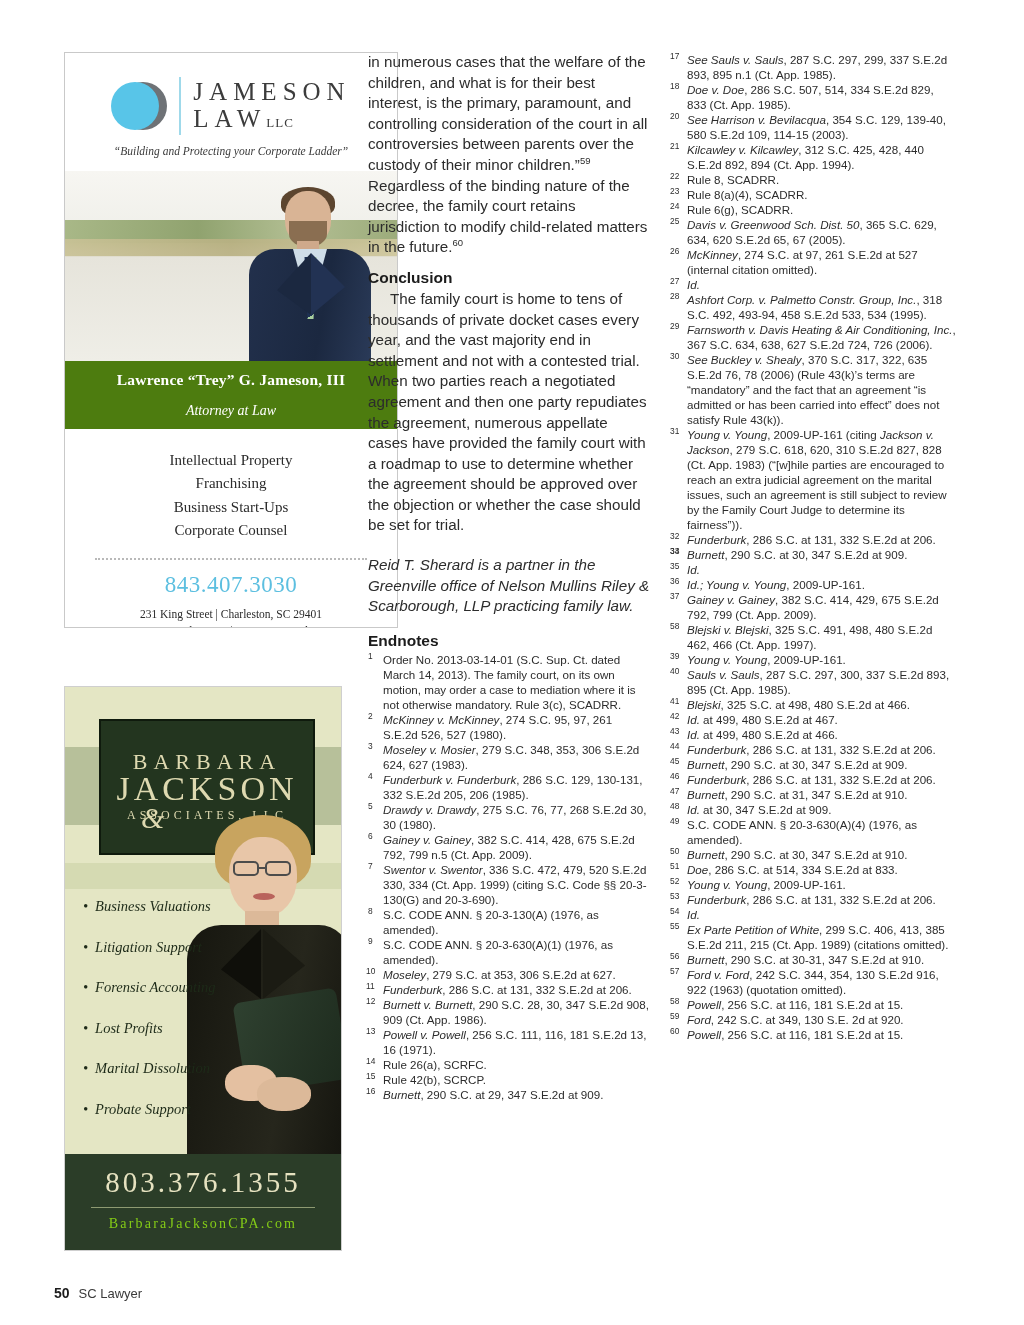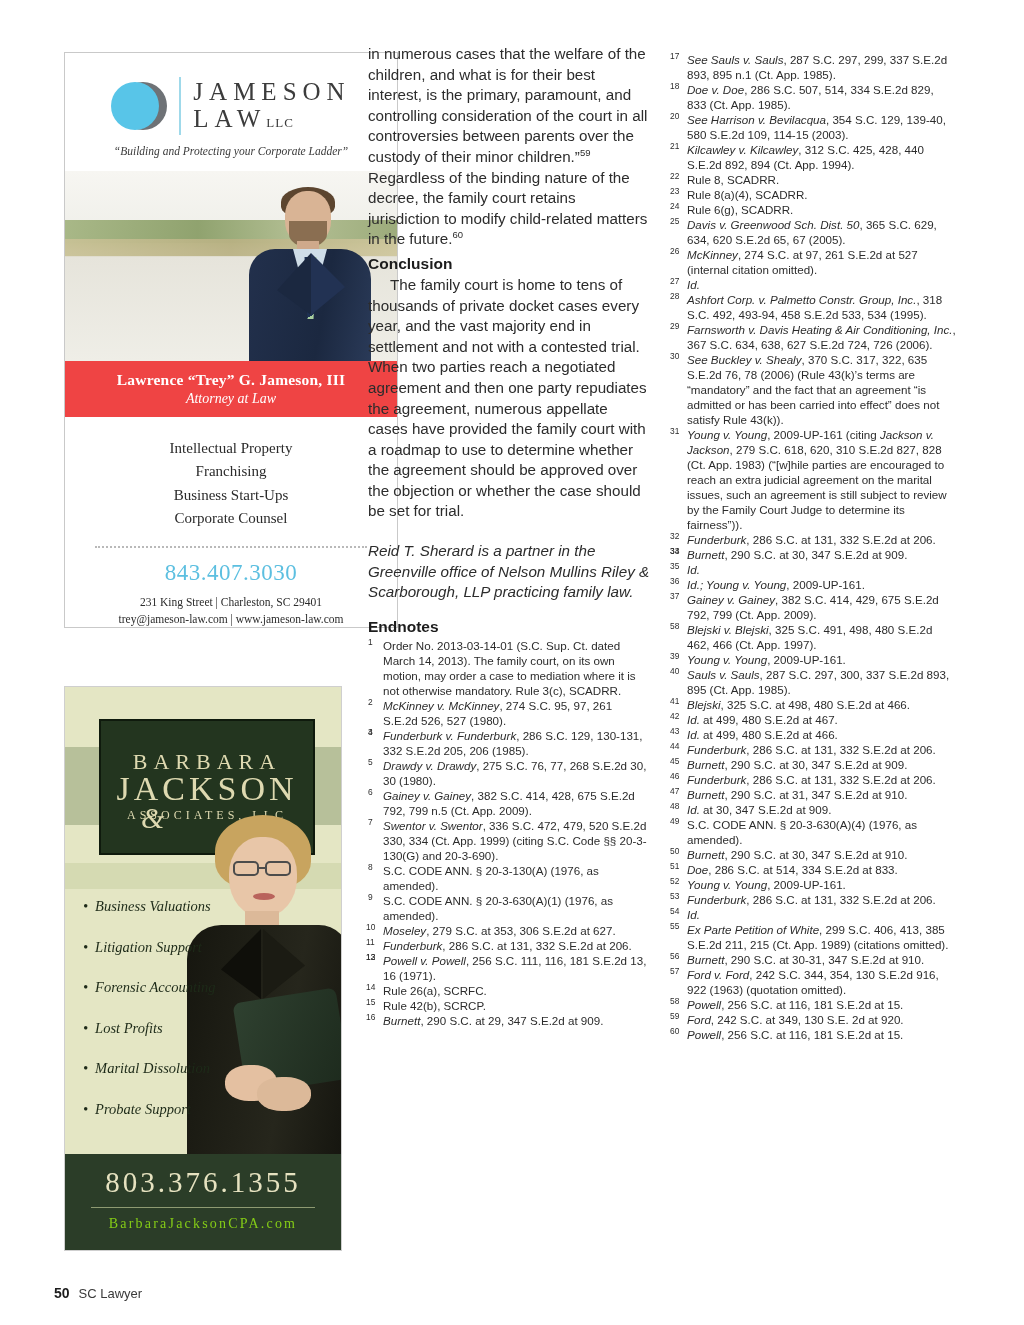--- a/index.html
+++ b/index.html
@@ -72,25 +72,25 @@
   .jl-man .shirt { position:absolute; left:48px; top:58px; width:34px; height:48px;
     background:#cfdde8; clip-path:polygon(0 0,100% 0,62% 100%,38% 100%); }
   .jl-man .tie { position:absolute; left:58px; top:66px; width:15px; height:62px;
     background:repeating-linear-gradient(150deg,#1e3154 0 5px,#a8cf9f 5px 10px);
     clip-path:polygon(10% 0,90% 0,70% 100%,30% 100%); }
   .jl-man .lapelL { position:absolute; left:32px; top:62px; width:34px; height:62px;
     background:#1b2840; clip-path:polygon(100% 0,100% 100%,0 60%); }
   .jl-man .lapelR { position:absolute; left:66px; top:62px; width:34px; height:62px;
     background:#223253; clip-path:polygon(0 0,0 100%,100% 55%); }
 
-  .jl-namebar { background:#ef4444; color:#ffffff; text-align:center; padding:10px 6px 10px; }
+  .jl-namebar { background:#4d7c0f; color:#ffffff; text-align:center; padding:10px 6px 10px; }
   .jl-namebar .nm {
     font-family:"Liberation Serif", serif; font-weight:bold; font-size:15.5px; letter-spacing:.2px;
   }
-  .jl-namebar .ti { font-family:"Liberation Serif", serif; font-style:italic; font-size:14px; margin-top:2px;text-align:center; }
+  .jl-namebar .ti { font-family:"Liberation Serif", serif; font-style:italic; font-size:14px; margin-top:14px;text-align:center; }
 
   .jl-services { text-align:center; padding:20px 10px 2px; font-family:"Liberation Serif", serif;
     font-size:15px; line-height:1.55; color:#2b2b2b; }
   .jl-dots { border-top:2px dotted #b9b9b9; margin:14px 30px 12px; height:0; }
   .jl-phone { text-align:center; font-family:"Liberation Serif", serif; font-size:23px;
     color:#5cbfe0; letter-spacing:.5px; }
   .jl-addr { text-align:center; font-family:"Liberation Serif", serif; font-size:11.5px;
     color:#2b2b2b; margin-top:8px; line-height:1.5; }
 
   
@@ -149,28 +149,28 @@
   .bj-bullets li::before { content:"\2022"; margin-right:7px; }
   .bj-bullets ul { margin:0; padding:0; }
 
   .bj-footer { position:absolute; left:0; right:0; bottom:0; height:96px;
     background:#2b3d28; color:#e6e2c0; text-align:center; padding-top:12px; }
   .bj-phone { font-family:"Liberation Serif", serif; font-size:29px; letter-spacing:3px; }
   .bj-rule { border-top:1px solid #8e9a72; margin:8px 26px 8px; }
   .bj-site { font-family:"Liberation Serif", serif; font-size:14px; letter-spacing:2.2px; color:#84cc16; }
 
   
-  .col-main { position:absolute; left:368px; top:44px; width:282px; }
+  .col-main { position:absolute; left:368px; top:52px; width:282px; }
   .col-main p.body {
     margin:0 0 0 0; font-family:"Liberation Sans", sans-serif;
     font-size:15.2px; line-height:1.355; color:#2c2c2c; text-align:left;
   }
   .col-main p.body.indent { text-indent:22px; }
   .col-main h3 {
-    margin:5px 0 2px 0; font-family:"Liberation Sans", sans-serif;
+    margin:11px 0 2px 0; font-family:"Liberation Sans", sans-serif;
     font-size:15.5px; font-weight:bold; color:#1c1c1c;
   }
   .bio {
     margin-top:19px; font-family:"Liberation Sans", sans-serif; font-style:italic;
     font-size:15.2px; line-height:1.355; color:#2c2c2c;
   }
   sup { font-size:9.5px; vertical-align:super; line-height:0; }
 
   
   .notes { font-family:"Liberation Sans", sans-serif; font-size:11.6px; line-height:1.295; color:#2c2c2c; }
@@ -304,30 +304,30 @@
 
     <h3>Conclusion</h3>
     <p class="body indent">The family court is home to tens of thousands of private docket cases every year, and the vast majority end in settlement and not with a contested trial. When two parties reach a negotiated agreement and then one party repudiates the agreement, numerous appellate cases have provided the family court with a roadmap to use to determine whether the agreement should be approved over the objection or whether the case should be set for trial.</p>
 
     <p class="bio">Reid T. Sherard is a partner in the Greenville office of Nelson Mullins Riley &amp; Scarborough, LLP practicing family law.</p>
 
     <h3>Endnotes</h3>
     <div class="notes" id="notes-left">
         <div class="note"><span class="n">1</span><span>Order No. 2013-03-14-01 (S.C. Sup. Ct. dated March 14, 2013). The family court, on its own motion, may order a case to mediation where it is not otherwise mandatory. Rule 3(c), SCADRR.</span></div>
         <div class="note"><span class="n">2</span><span><em>McKinney v. McKinney</em>, 274 S.C. 95, 97, 261 S.E.2d 526, 527 (1980).</span></div>
-        <div class="note"><span class="n">3</span></div>
+        <div class="note"><span class="n">3</span><span><em>Moseley v. Mosier</em>, 279 S.C. 348, 353, 306 S.E.2d 624, 627 (1983).</span></div>
         <div class="note"><span class="n">4</span><span><em>Funderburk v. Funderburk</em>, 286 S.C. 129, 130-131, 332 S.E.2d 205, 206 (1985).</span></div>
         <div class="note"><span class="n">5</span><span><em>Drawdy v. Drawdy</em>, 275 S.C. 76, 77, 268 S.E.2d 30, 30 (1980).</span></div>
         <div class="note"><span class="n">6</span><span><em>Gainey v. Gainey</em>, 382 S.C. 414, 428, 675 S.E.2d 792, 799 n.5 (Ct. App. 2009).</span></div>
         <div class="note"><span class="n">7</span><span><em>Swentor v. Swentor</em>, 336 S.C. 472, 479, 520 S.E.2d 330, 334 (Ct. App. 1999) (citing S.C. Code §§ 20-3-130(G) and 20-3-690).</span></div>
         <div class="note"><span class="n">8</span><span>S.C. CODE ANN. § 20-3-130(A) (1976, as amended).</span></div>
         <div class="note"><span class="n">9</span><span>S.C. CODE ANN. § 20-3-630(A)(1) (1976, as amended).</span></div>
         <div class="note"><span class="n wide">10</span><span><em>Moseley</em>, 279 S.C. at 353, 306 S.E.2d at 627.</span></div>
         <div class="note"><span class="n wide">11</span><span><em>Funderburk</em>, 286 S.C. at 131, 332 S.E.2d at 206.</span></div>
-        <div class="note"><span class="n wide">12</span></div>
+        <div class="note"><span class="n wide">12</span><span><em>Burnett v. Burnett</em>, 290 S.C. 28, 30, 347 S.E.2d 908, 909 (Ct. App. 1986).</span></div>
         <div class="note"><span class="n wide">13</span><span><em>Powell v. Powell</em>, 256 S.C. 111, 116, 181 S.E.2d 13, 16 (1971).</span></div>
         <div class="note"><span class="n wide">14</span><span>Rule 26(a), SCRFC.</span></div>
         <div class="note"><span class="n wide">15</span><span>Rule 42(b), SCRCP.</span></div>
         <div class="note"><span class="n wide">16</span><span><em>Burnett</em>, 290 S.C. at 29, 347 S.E.2d at 909.</span></div>
       </div>
   </div>
 
   <div class="col-right">
     <div class="notes" id="notes-right">
         <div class="note"><span class="n wide">17</span><span><em>See Sauls v. Sauls</em>, 287 S.C. 297, 299, 337 S.E.2d 893, 895 n.1 (Ct. App. 1985).</span></div>

